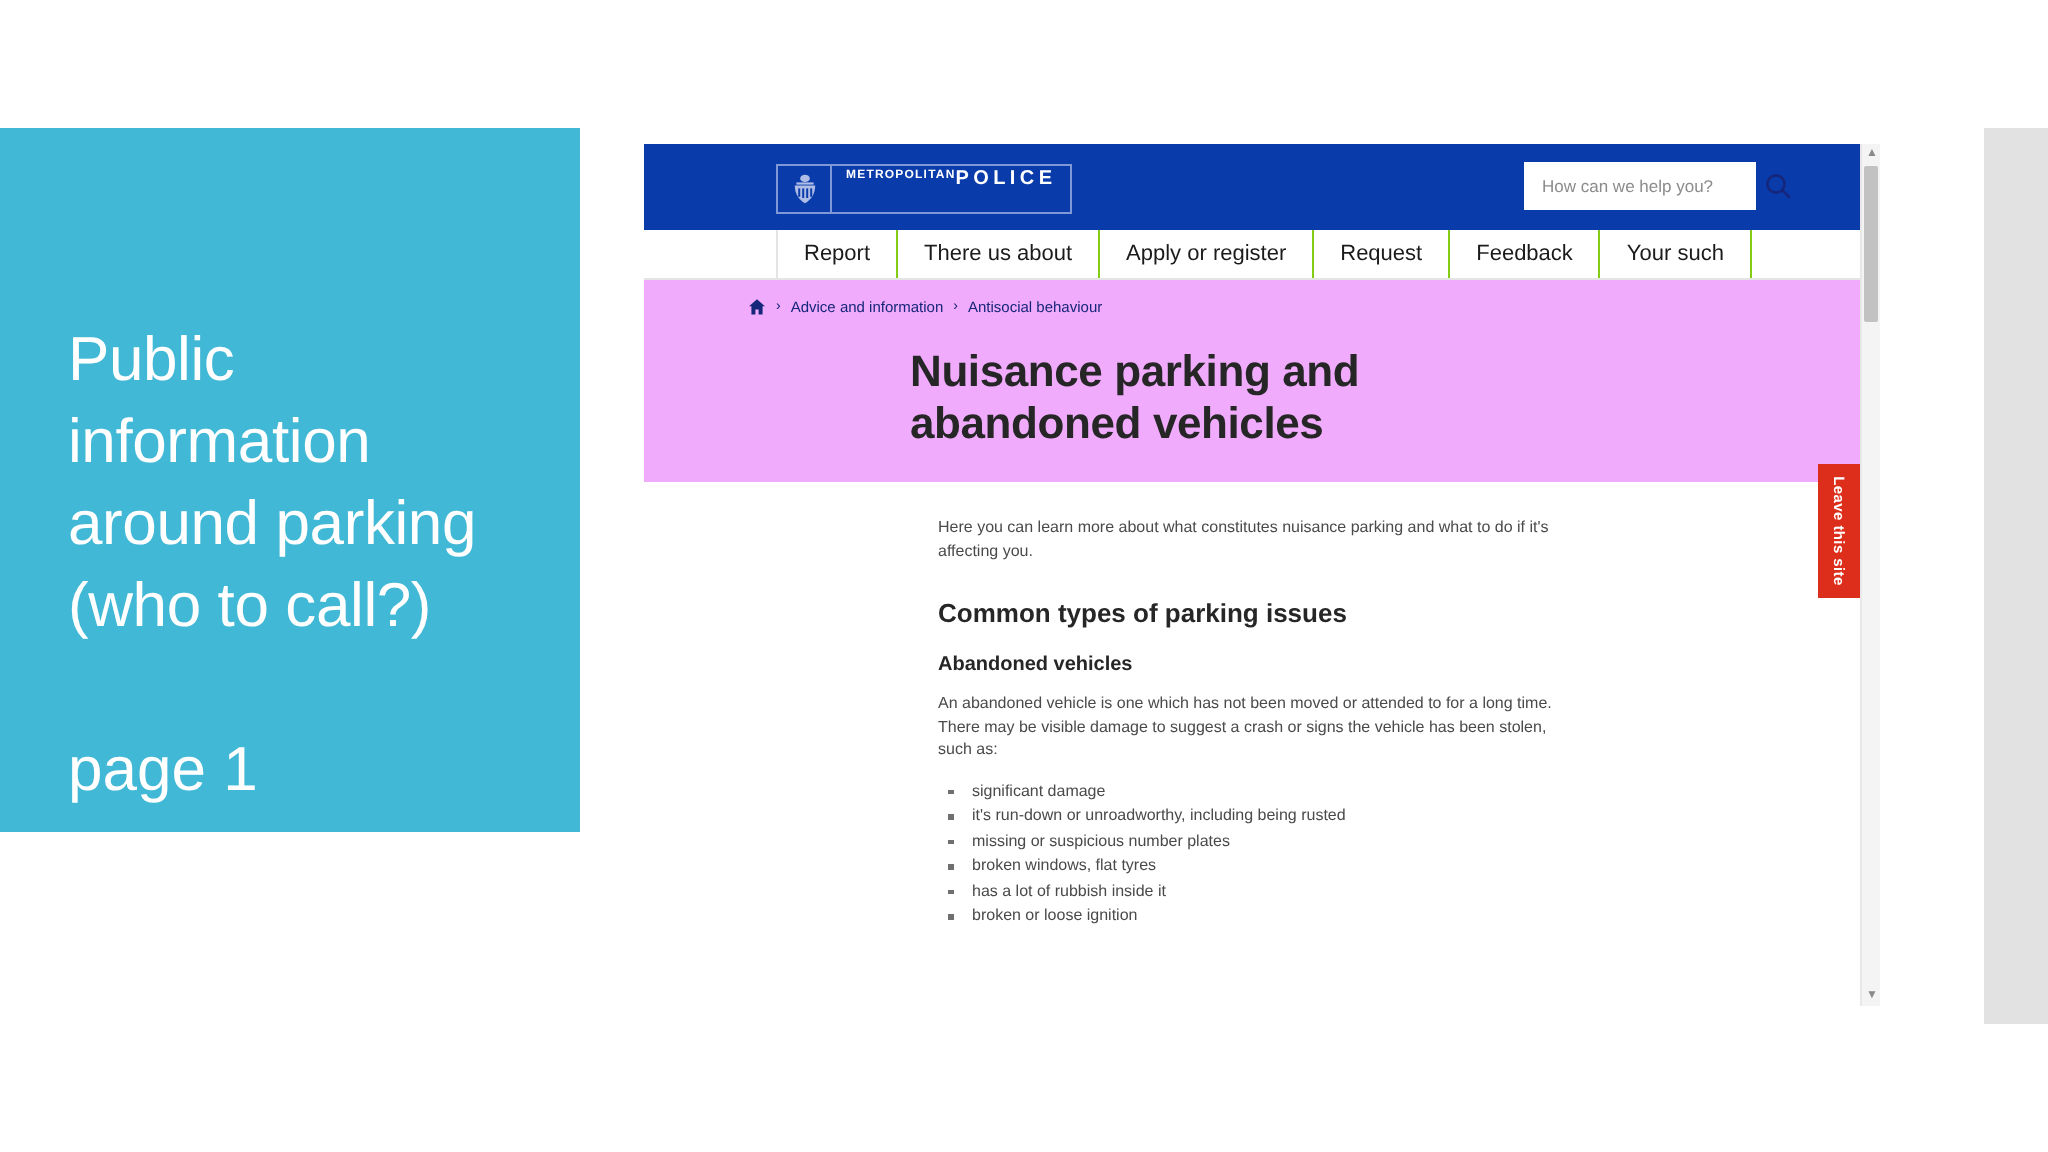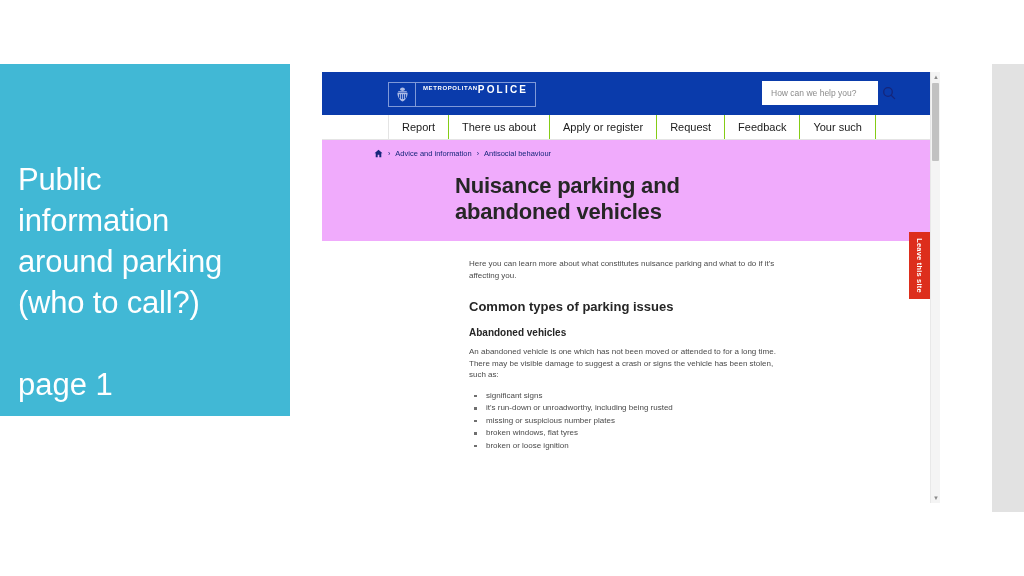--- a/index.html
+++ b/index.html
@@ -23,21 +23,21 @@
     background: #ffffff;
   }
 
   
   #title-panel {
     position: absolute;
     left: 0px; top: 64px;
     width: 290px; height: 352px;
     background: #41b8d5;
     box-sizing: border-box;
-    padding: 0 18px;
+    padding: 0 34px;
     display: flex;
     flex-direction: column;
     justify-content: flex-start;
   }
   #title-panel .spacer { height: 95px; }
   #slide-title {
     color: #ffffff;
     font-size: 31px;
     line-height: 41px;
     font-weight: 400;
@@ -350,24 +350,25 @@
       <h1 id="page-title">Nuisance parking and
 abandoned vehicles</h1>
     </div>
 
     <div id="article">
       <p class="body-p">Here you can learn more about what constitutes nuisance parking and what to do if it's affecting you.</p>
       <h2 class="h2">Common types of parking issues</h2>
       <h3 class="h3">Abandoned vehicles</h3>
       <p class="body-p">An abandoned vehicle is one which has not been moved or attended to for a long time. There may be visible damage to suggest a crash or signs the vehicle has been stolen, such as:</p>
       <ul id="bullets">
-        <li>significant signs</li>
+        <li>significant damage</li>
         <li>it's run-down or unroadworthy, including being rusted</li>
         <li>missing or suspicious number plates</li>
         <li>broken windows, flat tyres</li>
+        <li>has a lot of rubbish inside it</li>
         <li>broken or loose ignition</li>
       </ul>
     </div>
 
     <div id="leave-site-tab">
       <span id="leave-site-label">Leave this site</span>
     </div>
 
     <div id="scrollbar">
       <div id="scroll-up-arrow">▲</div>

